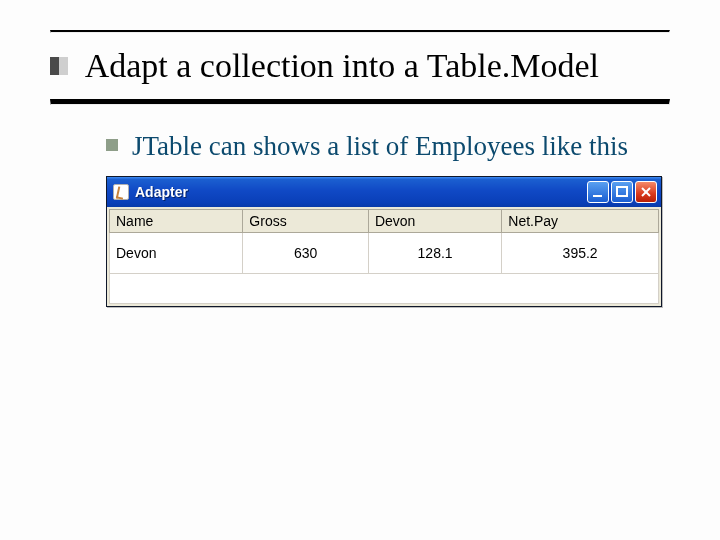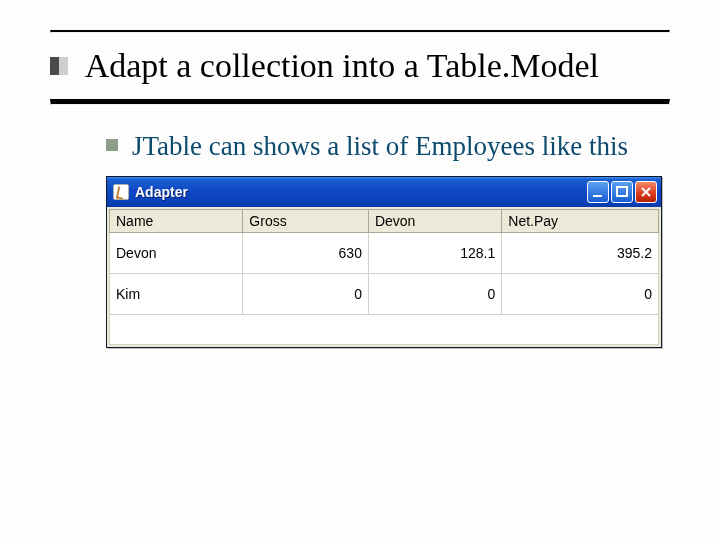--- a/index.html
+++ b/index.html
@@ -128,21 +128,21 @@
     text-align: left;
     border: 1px solid #aca899;
     padding: 3px 6px;
     height: 22px;
   }
   table.jt td {
     border: 1px solid #d4d0c8;
     padding: 12px 6px;
     height: 20px;
   }
-  table.jt td.num { text-align: right; }
+  table.jt td.num { text-align: center; }
   .blank-area {
     height: 30px;
     background:#fff;
     border-left:1px solid #d4d0c8;
     border-right:1px solid #d4d0c8;
     border-bottom:1px solid #d4d0c8;
   }
 </style>
 </head>
 <body>
@@ -199,26 +199,20 @@
               <th>Net.Pay</th>
             </tr>
           </thead>
           <tbody>
             <tr>
               <td>Devon</td>
               <td class="num">630</td>
               <td class="num">128.1</td>
               <td class="num">395.2</td>
             </tr>
-            <tr>
-              <td>Kim</td>
-              <td class="num">0</td>
-              <td class="num">0</td>
-              <td class="num">0</td>
-            </tr>
           </tbody>
         </table>
         <div class="blank-area"></div>
       </div>
     </div>
 
   </div>
 </div>
 
 </body></html>

